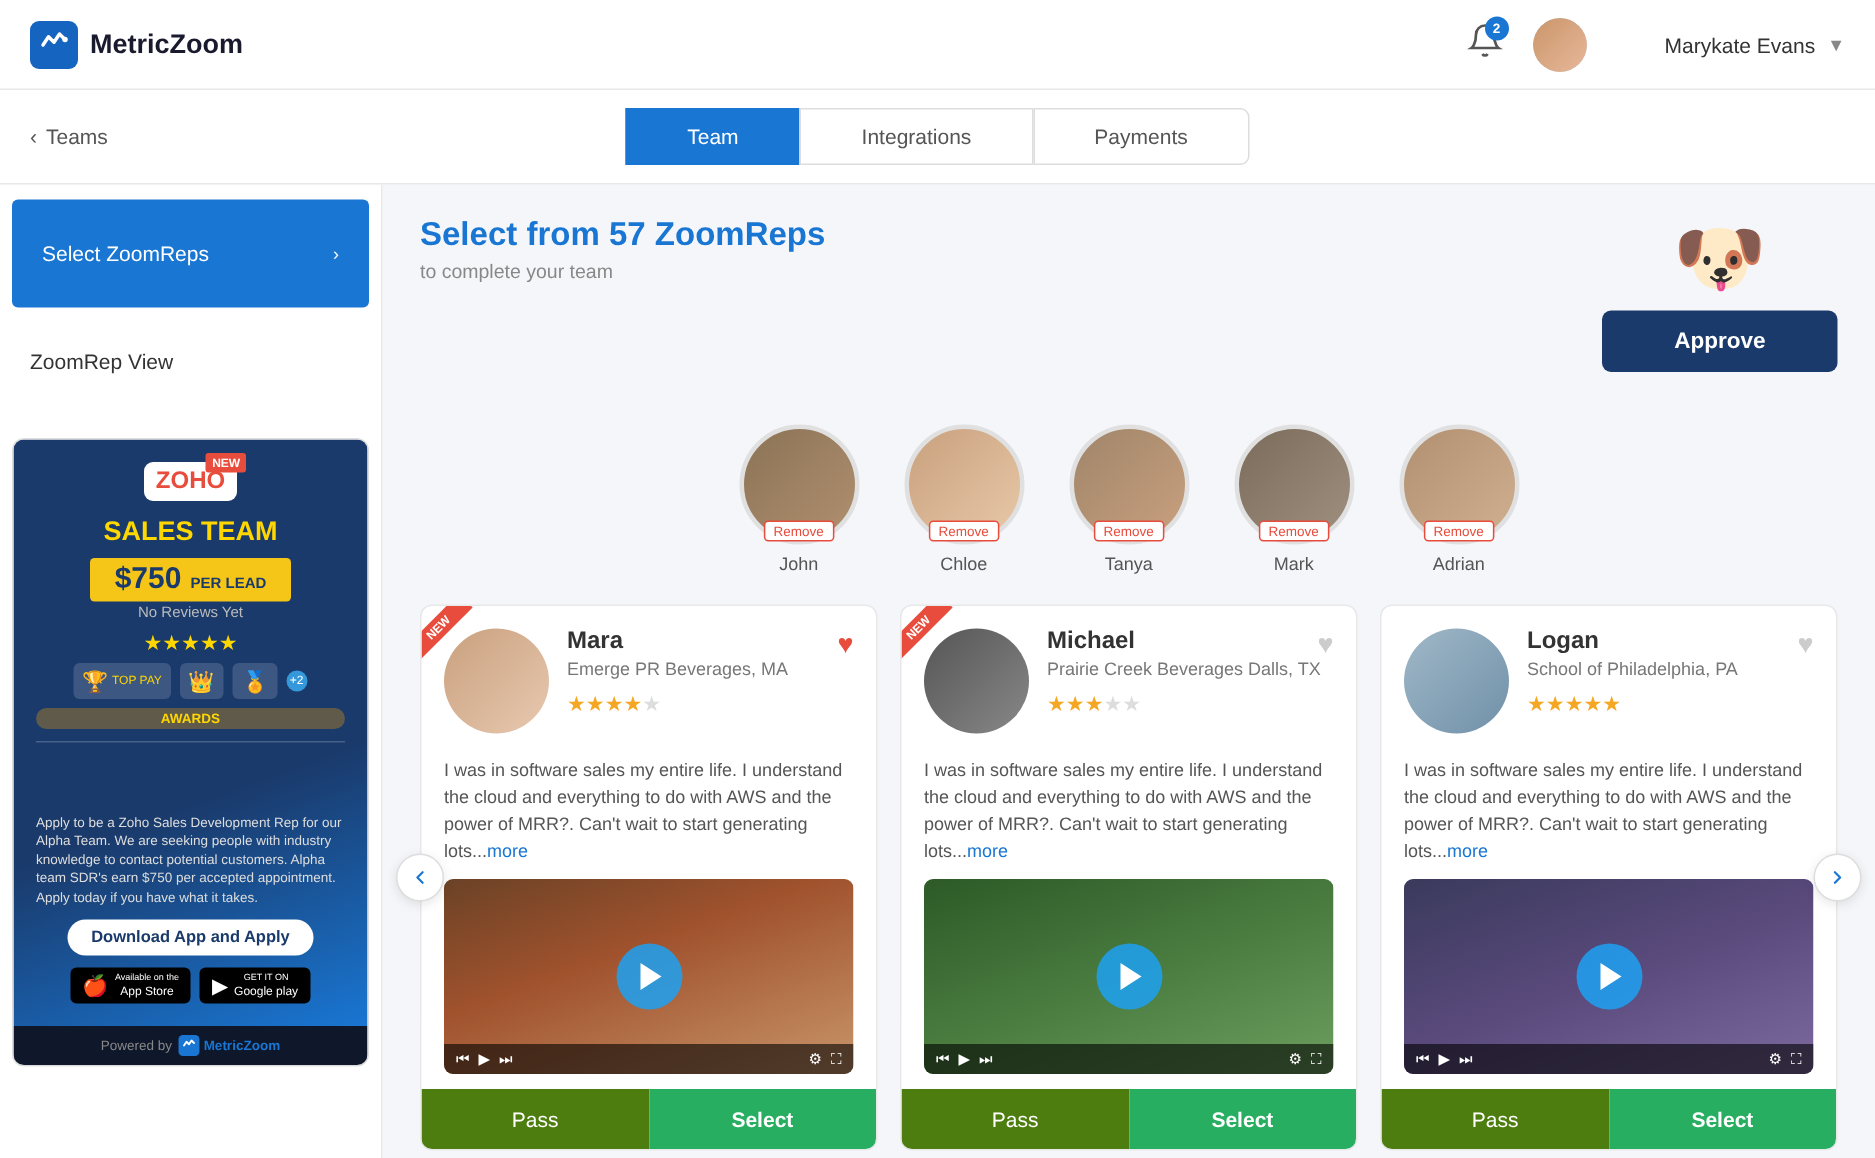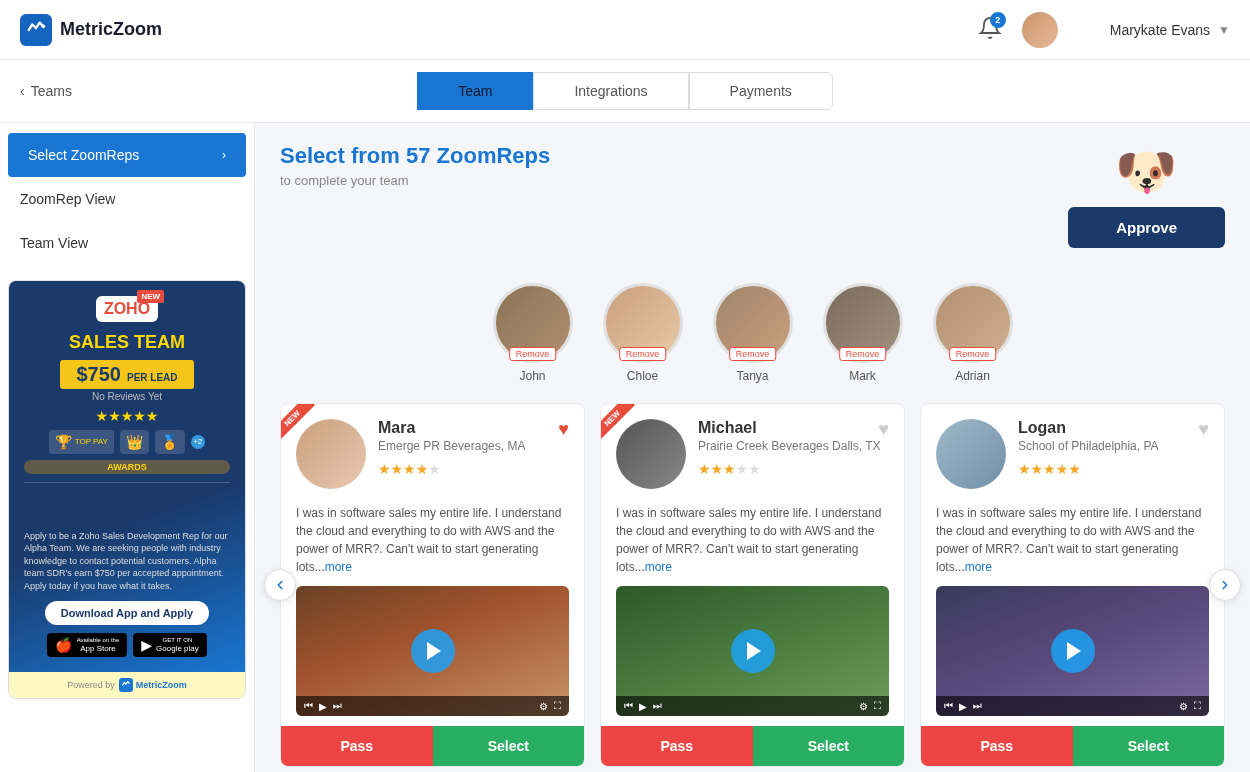--- a/index.html
+++ b/index.html
@@ -28,37 +28,37 @@
     .user-name { font-size: 14px; font-weight: 500; padding-left: 44px; }
     .tab-btn {
       padding: 10px 40px;
       border: 1px solid #ddd;
       background: #fff;
       cursor: pointer;
       font-size: 14px;
       font-weight: 500;
       color: #555;
     }
-    .tab-btn.active { background: #1976d2; color: #0f172a; border-color: #1976d2; }
+    .tab-btn.active { background: #1976d2; color: #ffffff; border-color: #1976d2; }
     .tab-btn:first-child { border-radius: 6px 0 0 6px; }
     .tab-btn:last-child { border-radius: 0 6px 6px 0; }
 
     
     .main-layout { display: flex; min-height: calc(100vh - 110px); }
 
     
     .sidebar {
       width: 255px;
       flex-shrink: 0;
       background: #fff;
       border-right: 1px solid #e8e8e8;
       padding-top: 10px;
     }
     .sidebar-item {
-      padding: 14px 20px;
+      padding: 28px 20px;
       font-size: 14px;
       cursor: pointer;
       display: flex;
       align-items: center;
       justify-content: space-between;
     }
     .sidebar-item.active { background: #1976d2; color: #fff; border-radius: 4px; margin: 0 8px; }
     .sidebar-arrow { font-size: 12px; }
 
     
@@ -85,21 +85,21 @@
     .ad-badges { display: flex; gap: 6px; justify-content: center; align-items: center; margin: 6px 0; }
     .ad-badge-item { background: rgba(255,255,255,0.15); border-radius: 4px; padding: 4px 6px; display: flex; align-items: center; gap: 2px; }
     .ad-badge-num { background: #3498db; color: #fff; border-radius: 50%; width: 14px; height: 14px; font-size: 8px; display: flex; align-items: center; justify-content: center; }
     .ad-awards { background: rgba(255,165,0,0.3); color: #ffd700; font-size: 9px; font-weight: 700; padding: 2px 6px; border-radius: 10px; }
     .ad-divider { border: none; border-top: 1px solid rgba(255,255,255,0.2); margin: 8px 0; }
     .ad-desc { font-size: 9px; line-height: 1.4; color: #ddd; text-align: left; margin-bottom: 8px; margin-top: 47px; }
     .ad-download-btn { background: #fff; color: #1a3a6b; font-size: 11px; font-weight: 700; padding: 6px 16px; border-radius: 20px; display: inline-block; margin-bottom: 8px; }
     .app-store-btns { display: flex; gap: 6px; justify-content: center; }
     .app-store-btn { background: #000; color: #fff; border-radius: 4px; padding: 4px 8px; font-size: 8px; display: flex; align-items: center; gap: 4px; }
     .app-store-btn .btn-icon { font-size: 14px; }
-    .powered-by { background: #fef9c3; padding: 6px; text-align: center; font-size: 9px; color: #888; display: flex; align-items: center; justify-content: center; gap: 4px; }
+    .powered-by { background: #0f172a; padding: 6px; text-align: center; font-size: 9px; color: #888; display: flex; align-items: center; justify-content: center; gap: 4px; }
 
     
     .content { flex: 1; padding: 20px 25px; position: relative; }
 
     
     .content-header { display: flex; justify-content: space-between; align-items: flex-start; margin-bottom: 20px; }
     .select-title { font-size: 22px; font-weight: 600; }
     .select-title span { color: #1976d2; font-weight: 700; }
     .subtitle { font-size: 13px; color: #888; margin-top: 4px; }
 
@@ -203,21 +203,21 @@
       background: rgba(0,0,0,0.6);
       padding: 4px 8px;
       display: flex;
       align-items: center;
       justify-content: space-between;
     }
     .vc-left { display: flex; gap: 6px; align-items: center; }
     .vc-icon { color: #fff; font-size: 10px; cursor: pointer; }
     .vc-right { display: flex; gap: 6px; align-items: center; }
     .card-actions { display: flex; gap: 0; }
-    .pass-btn { flex: 1; background: #ef4444; color: #fff; border: none; padding: 12px; font-size: 14px; font-weight: 700; cursor: pointer; }
+    .pass-btn { flex: 1; background: #4d7c0f; color: #fff; border: none; padding: 12px; font-size: 14px; font-weight: 400; cursor: pointer; }
     .select-btn { flex: 1; background: #27ae60; color: #fff; border: none; padding: 12px; font-size: 14px; font-weight: 600; cursor: pointer; }
 
     
     .nav-arrow {
       position: absolute;
       top: 50%;
       transform: translateY(-50%);
       width: 32px; height: 32px;
       background: #fff;
       border: 1px solid #ddd;
@@ -276,23 +276,20 @@
 <div class="main-layout">
 
   <div class="sidebar">
     <div class="sidebar-item active">
       <span>Select ZoomReps</span>
       <span class="sidebar-arrow">›</span>
     </div>
     <div class="sidebar-item">
       <span>ZoomRep View</span>
     </div>
-    <div class="sidebar-item">
-      <span>Team View</span>
-    </div>
 
     <div class="ad-banner">
       <div class="ad-banner-inner">
         <div class="zoho-logo">
           <span class="zoho-text">ZOHO</span>
           <span class="new-badge-ad">NEW</span>
         </div>
         <div class="ad-headline">SALES TEAM</div>
         <div style="background:#f5c518;display:inline-block;padding:3px 16px;border-radius:3px;margin:2px 0;">
           <span class="ad-price" style="color:#1a3a6b;font-size:20px;font-weight:900;">$750</span>

